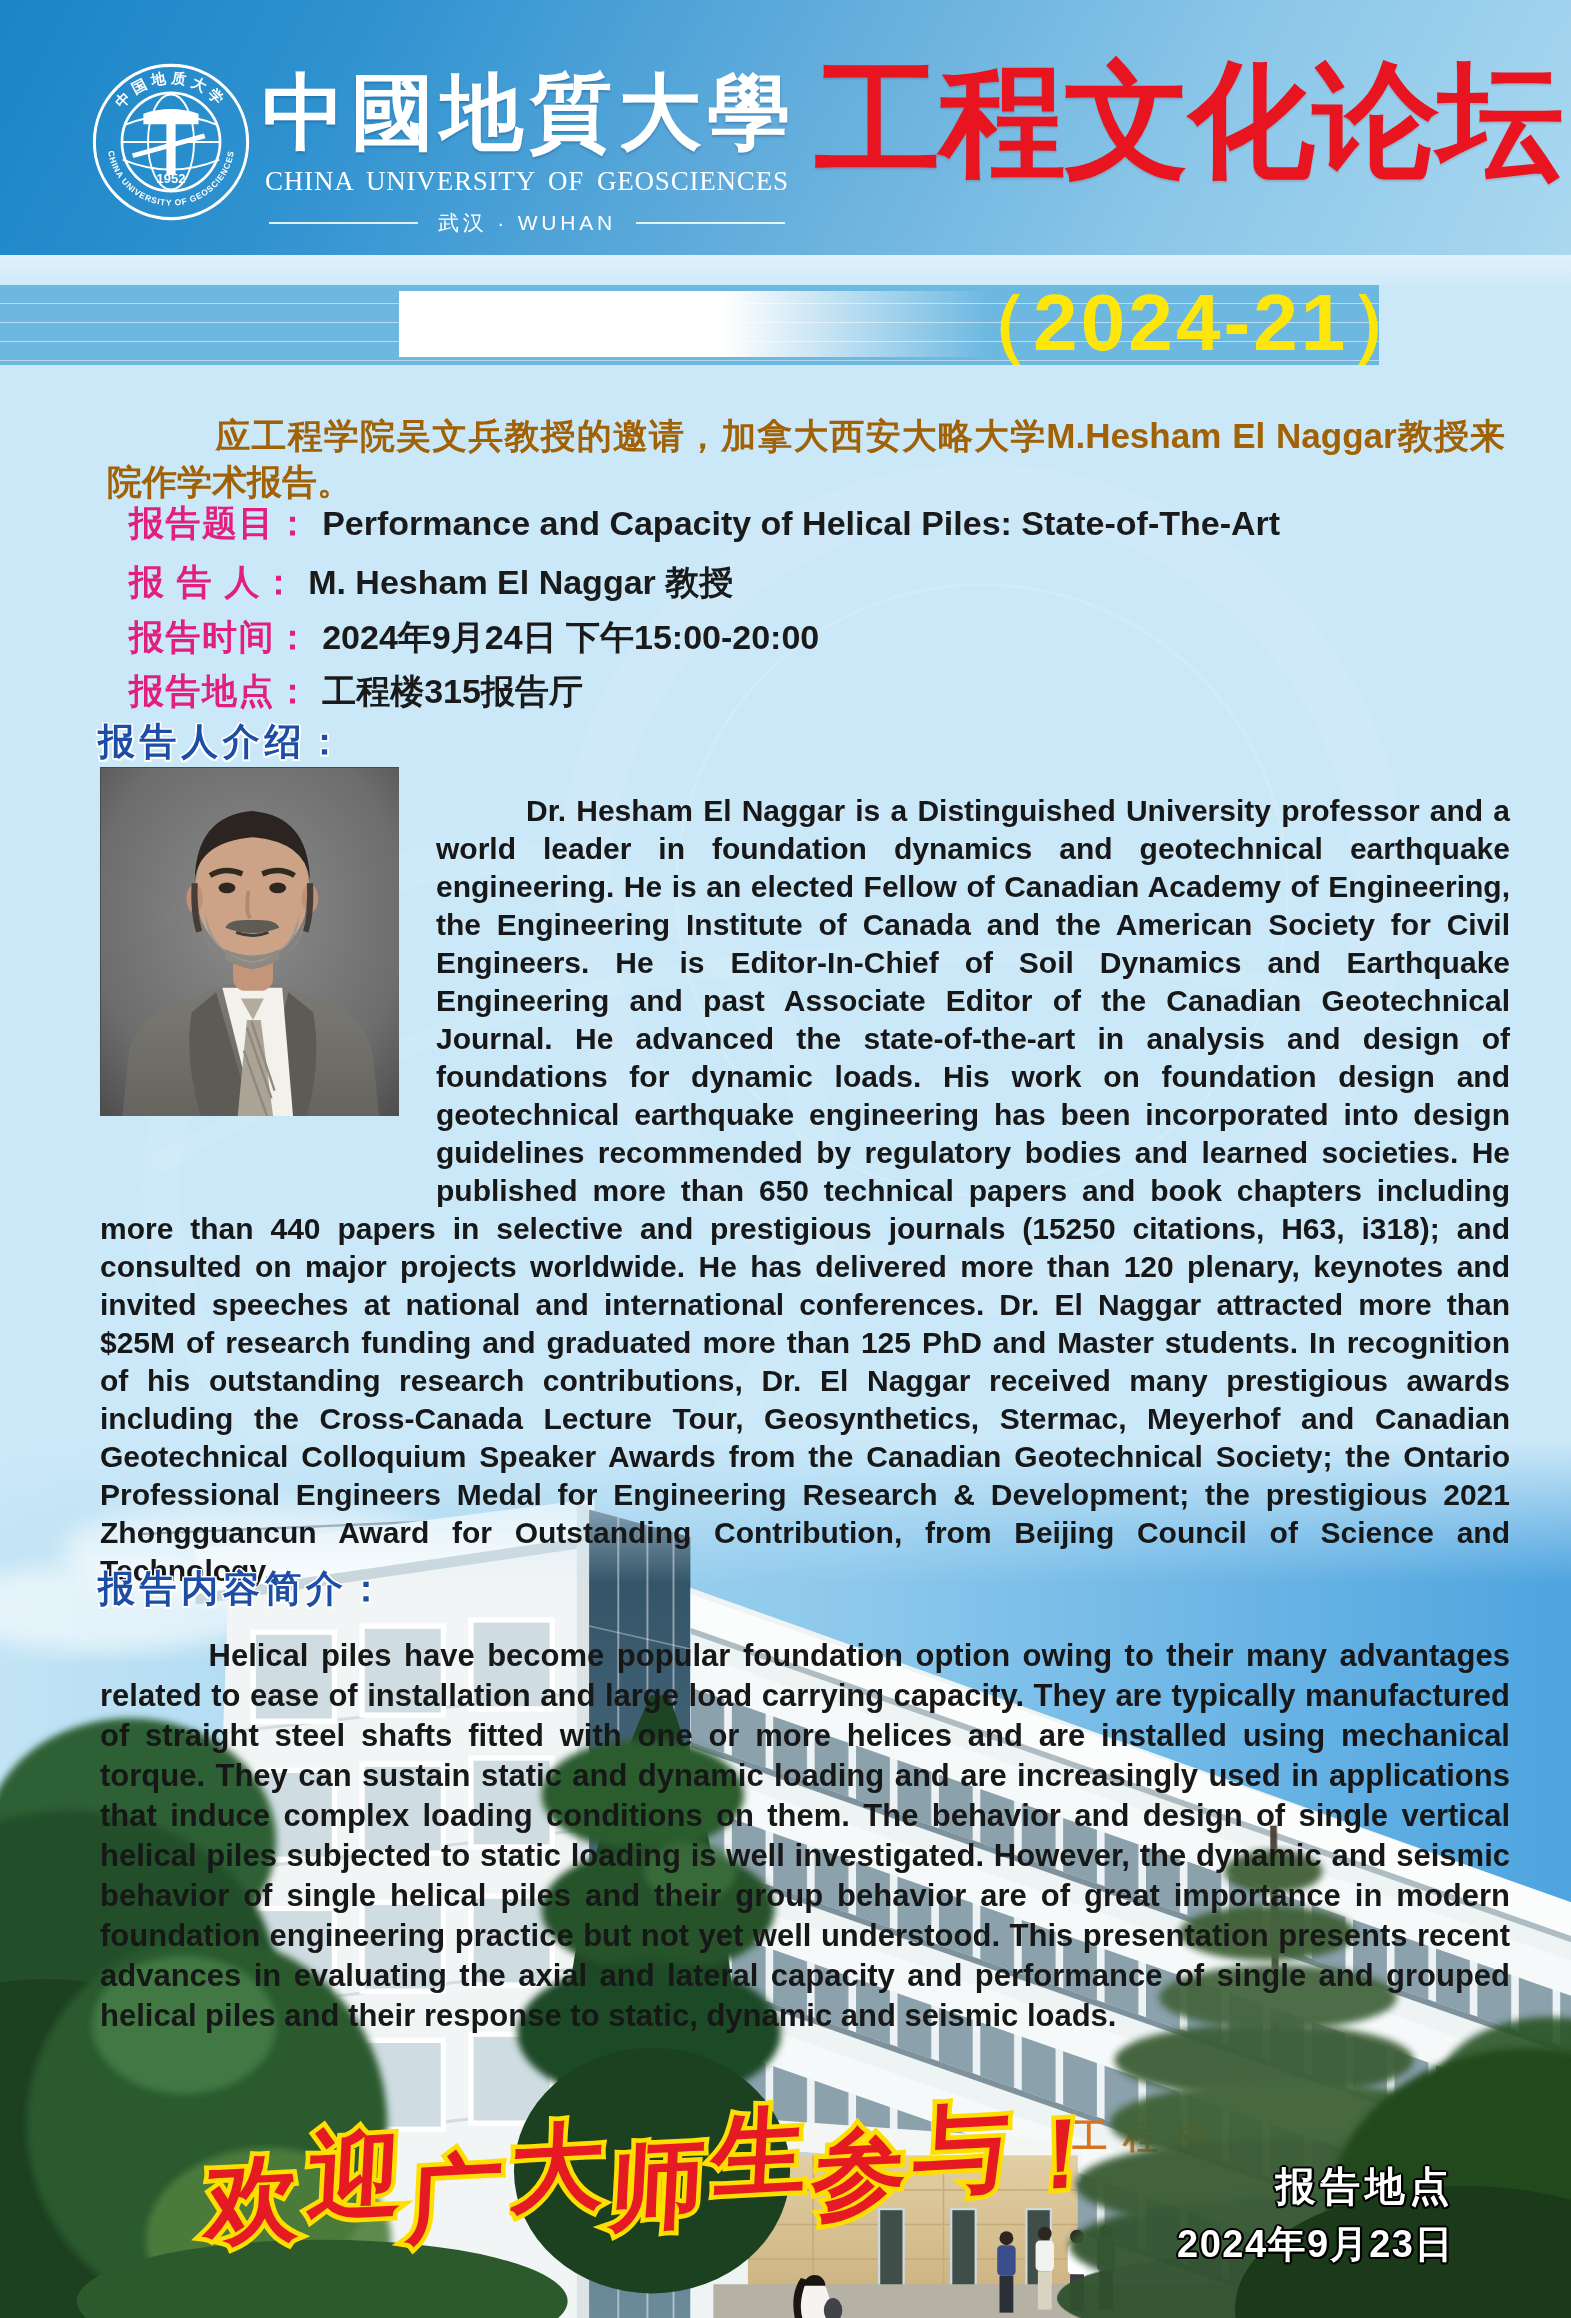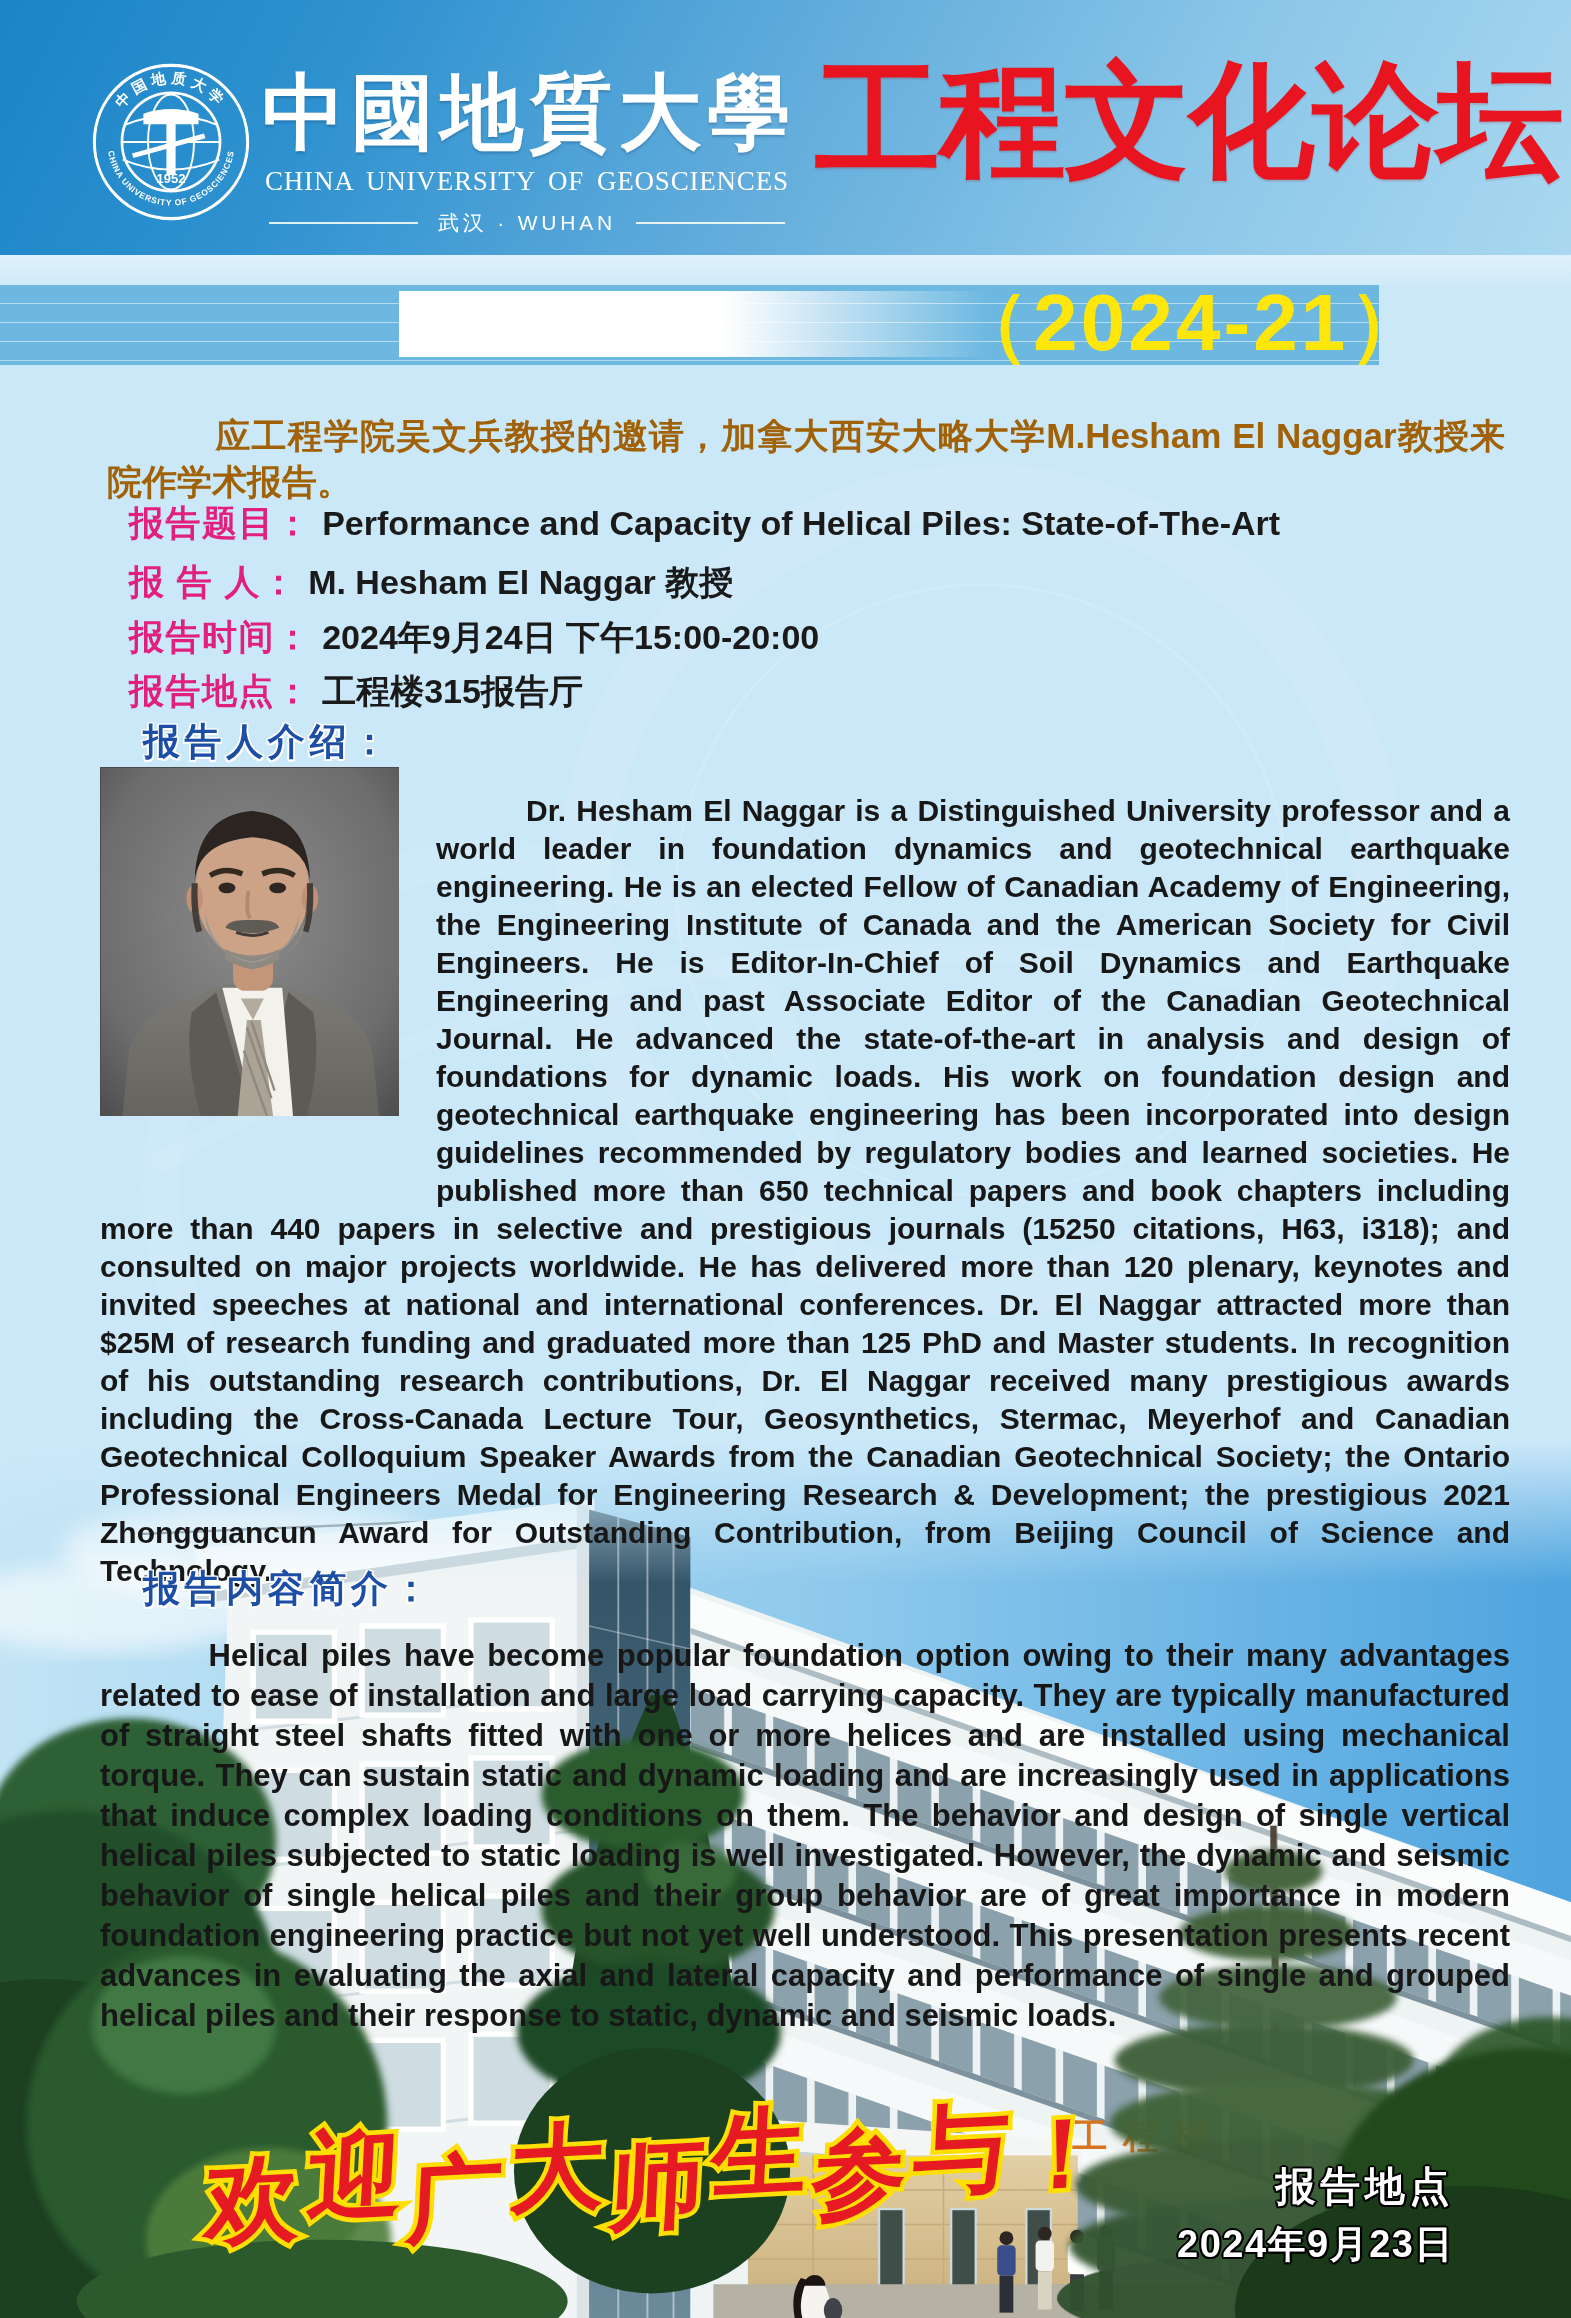--- a/index.html
+++ b/index.html
@@ -72,21 +72,20 @@
   .detail-value { color:#1a1a1a; font-size:34px; font-weight:bold; margin-left:10.7px; }
   .row-title { top:500px; }
   .row-person { top:559px; }
   .row-time { top:614px; }
   .row-place { top:668px; }
   .section-head {
     position:absolute; left:98px; font-size:37px; font-weight:bold; color:#1c4ea6;
     letter-spacing:4.6px; white-space:nowrap;
     text-shadow:1.5px 0 0 #fff,-1.5px 0 0 #fff,0 1.5px 0 #fff,0 -1.5px 0 #fff,
                 1.5px 1.5px 0 #fff,-1.5px -1.5px 0 #fff,1.5px -1.5px 0 #fff,-1.5px 1.5px 0 #fff;
-    margin-left:45px;
   }
   .bio-head { top:717px; }
   .abstract-head { top:1564px; }
   .bio-block { position:absolute; left:100px; top:767px; width:1410px; }
   .portrait-float {
     float:left; width:299px; height:349px; margin-right:37px; margin-bottom:92px;
     border:0.8px solid #4a4a4a; background:#6e6e6e;
   }
   .bio-text, .abstract-text {
     font-weight:bold; color:#171717; text-align:justify;margin-top:25px;

